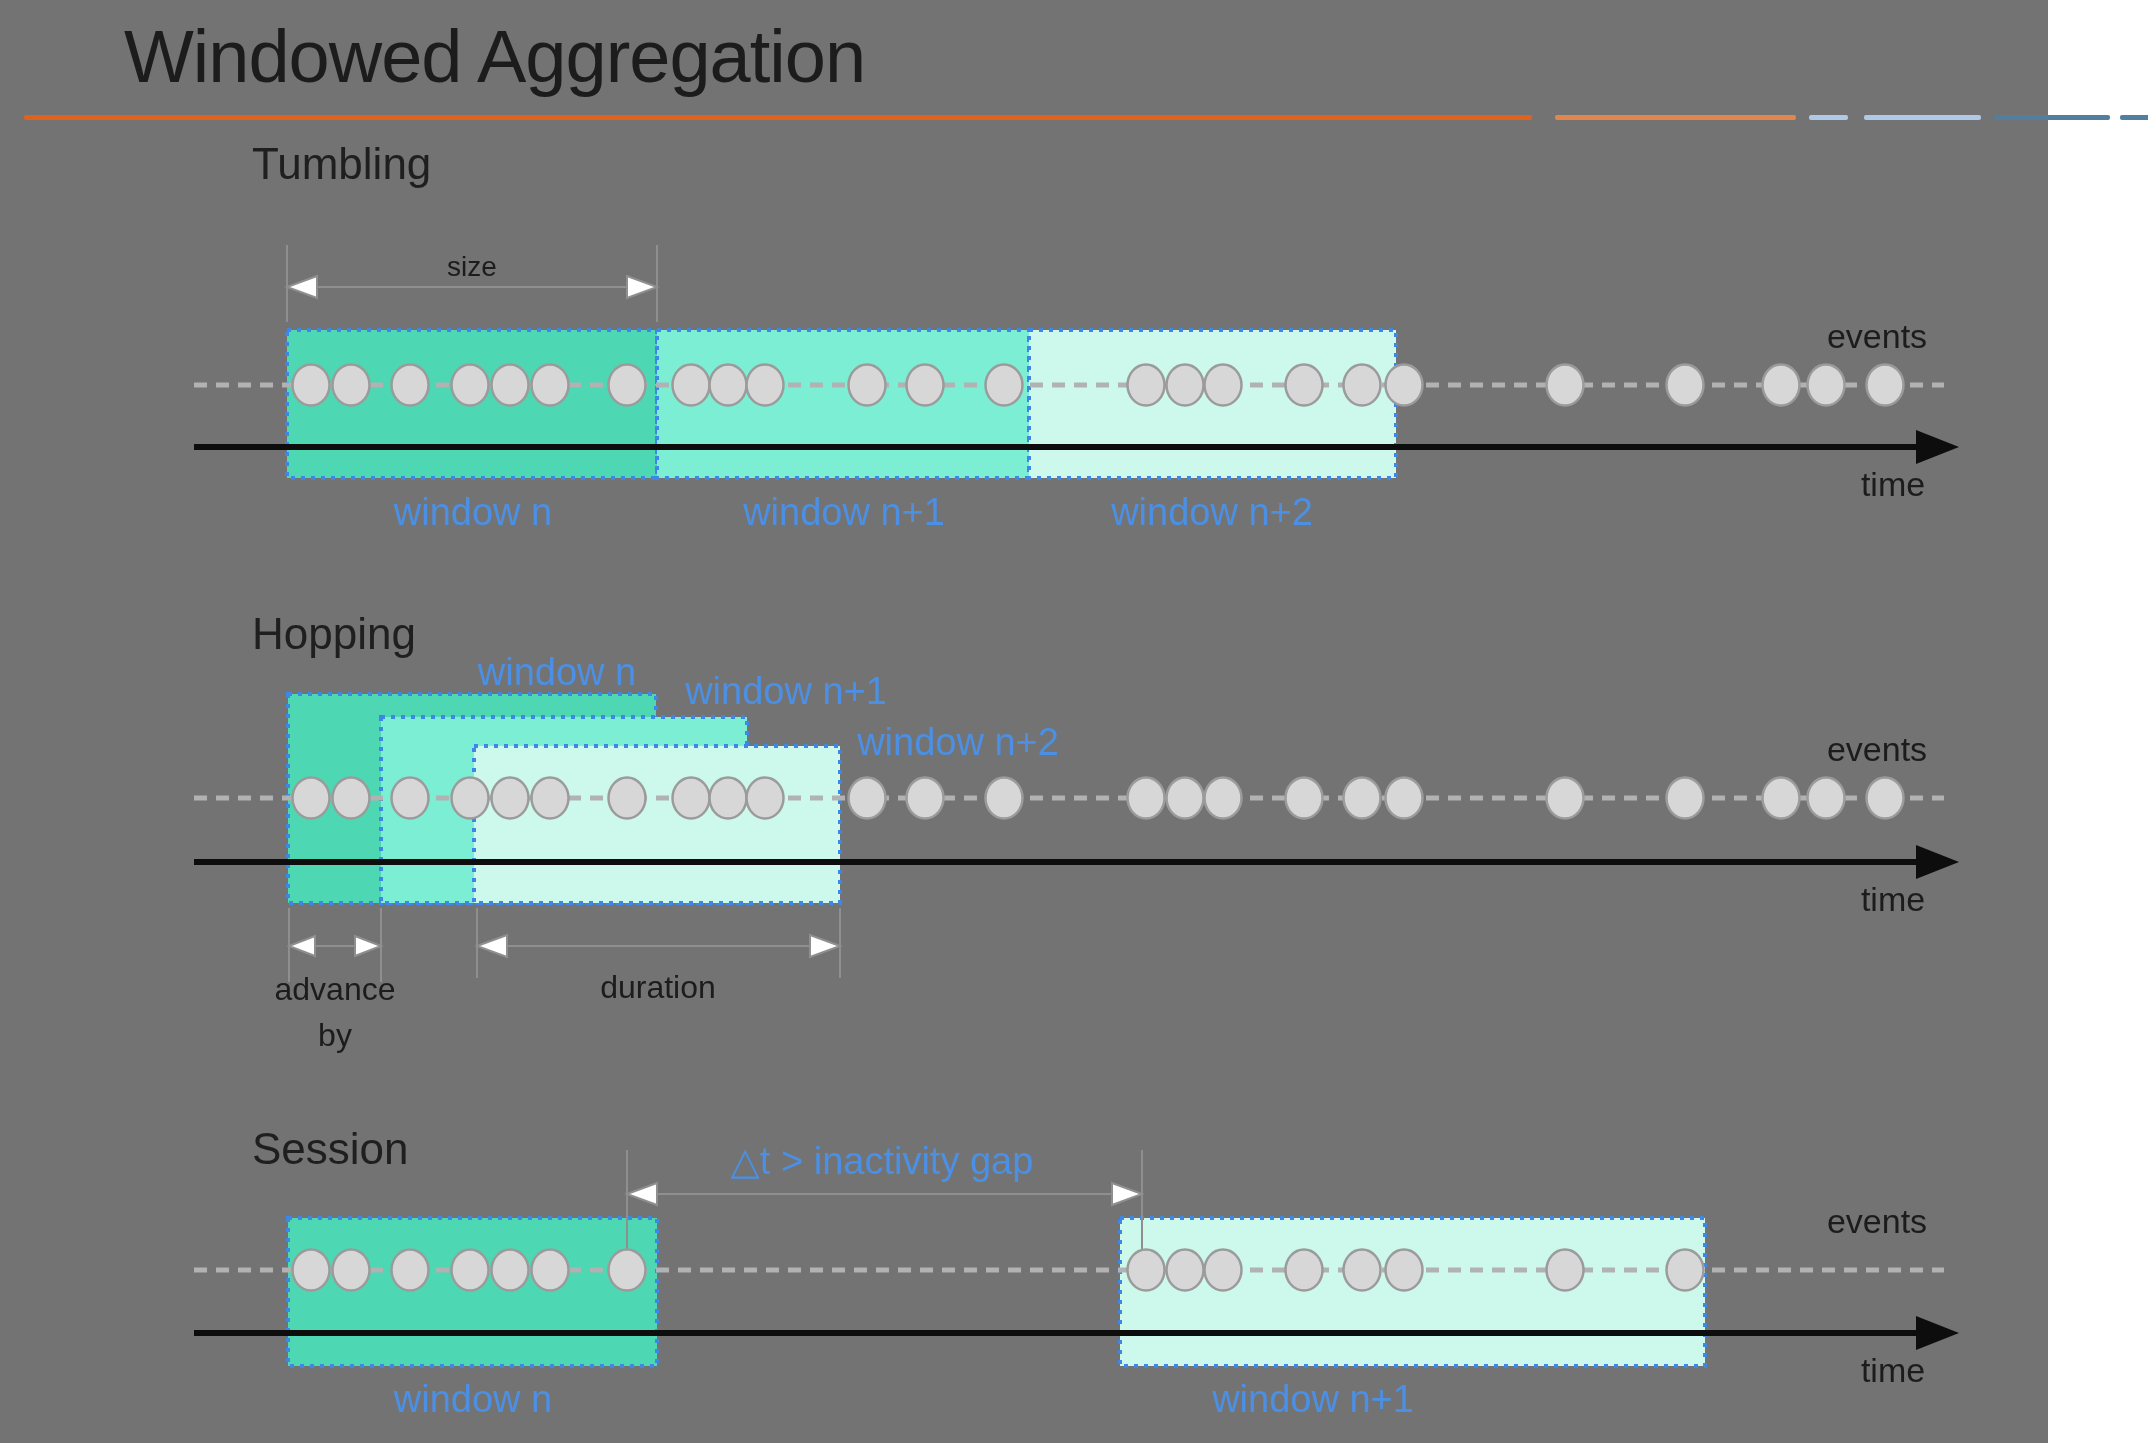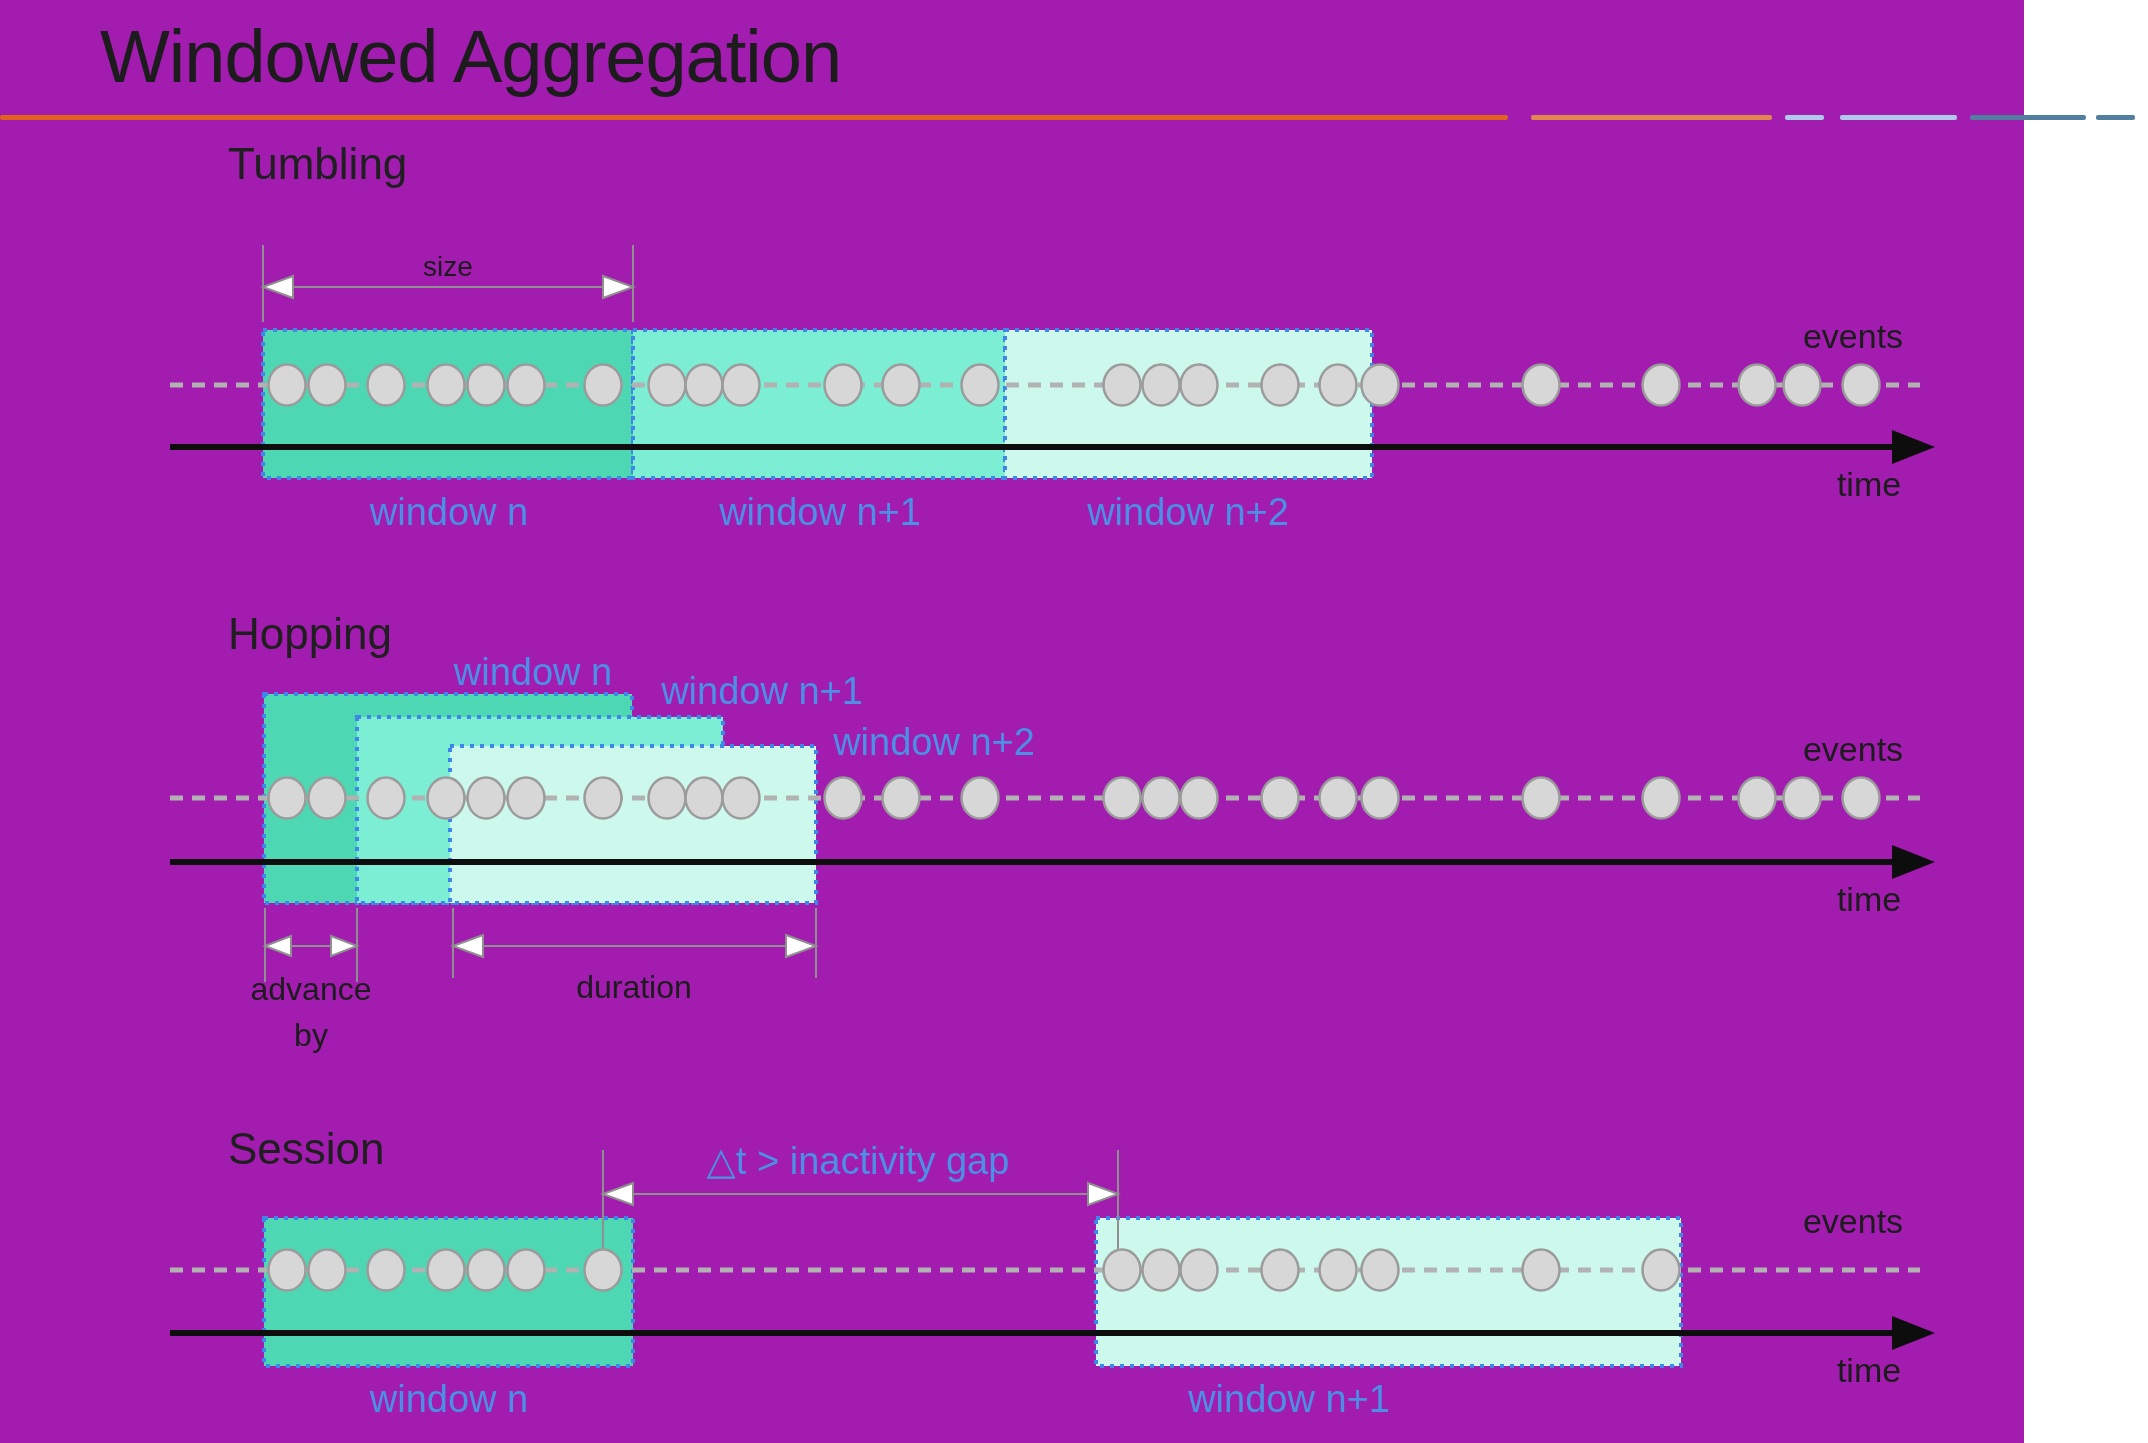--- a/index.html
+++ b/index.html
@@ -1,16 +1,16 @@
 <!DOCTYPE html>
 <html><head>
 <meta charset="utf-8">
 <style>
   html,body{margin:0;padding:0;background:#ffffff;}
-  .stage{width:2024px;height:1443px;position:relative;background:#a21caf;font-family:"Liberation Sans",sans-serif;}
+  .stage{width:2024px;height:1443px;position:relative;background:#737373;font-family:"Liberation Sans",sans-serif;padding-left:24px;}
   svg{display:block;}
   text{font-family:"Liberation Sans",sans-serif;}
   .t-title{font-size:74px;fill:#1c1c1c;letter-spacing:-1px;}
   .t-section{font-size:44px;fill:#1f1f1f;}
   .t-black{font-size:34px;fill:#1c1c1c;}
   .t-size{font-size:28px;fill:#1c1c1c;}
   .t-measure{font-size:32px;fill:#1c1c1c;}
   .t-blue{font-size:38px;fill:#4b90e4;}
   .win{stroke:#3e86e8;stroke-width:4;stroke-dasharray:4 6;}
   .win-dark{fill:#4dd7b2;}

